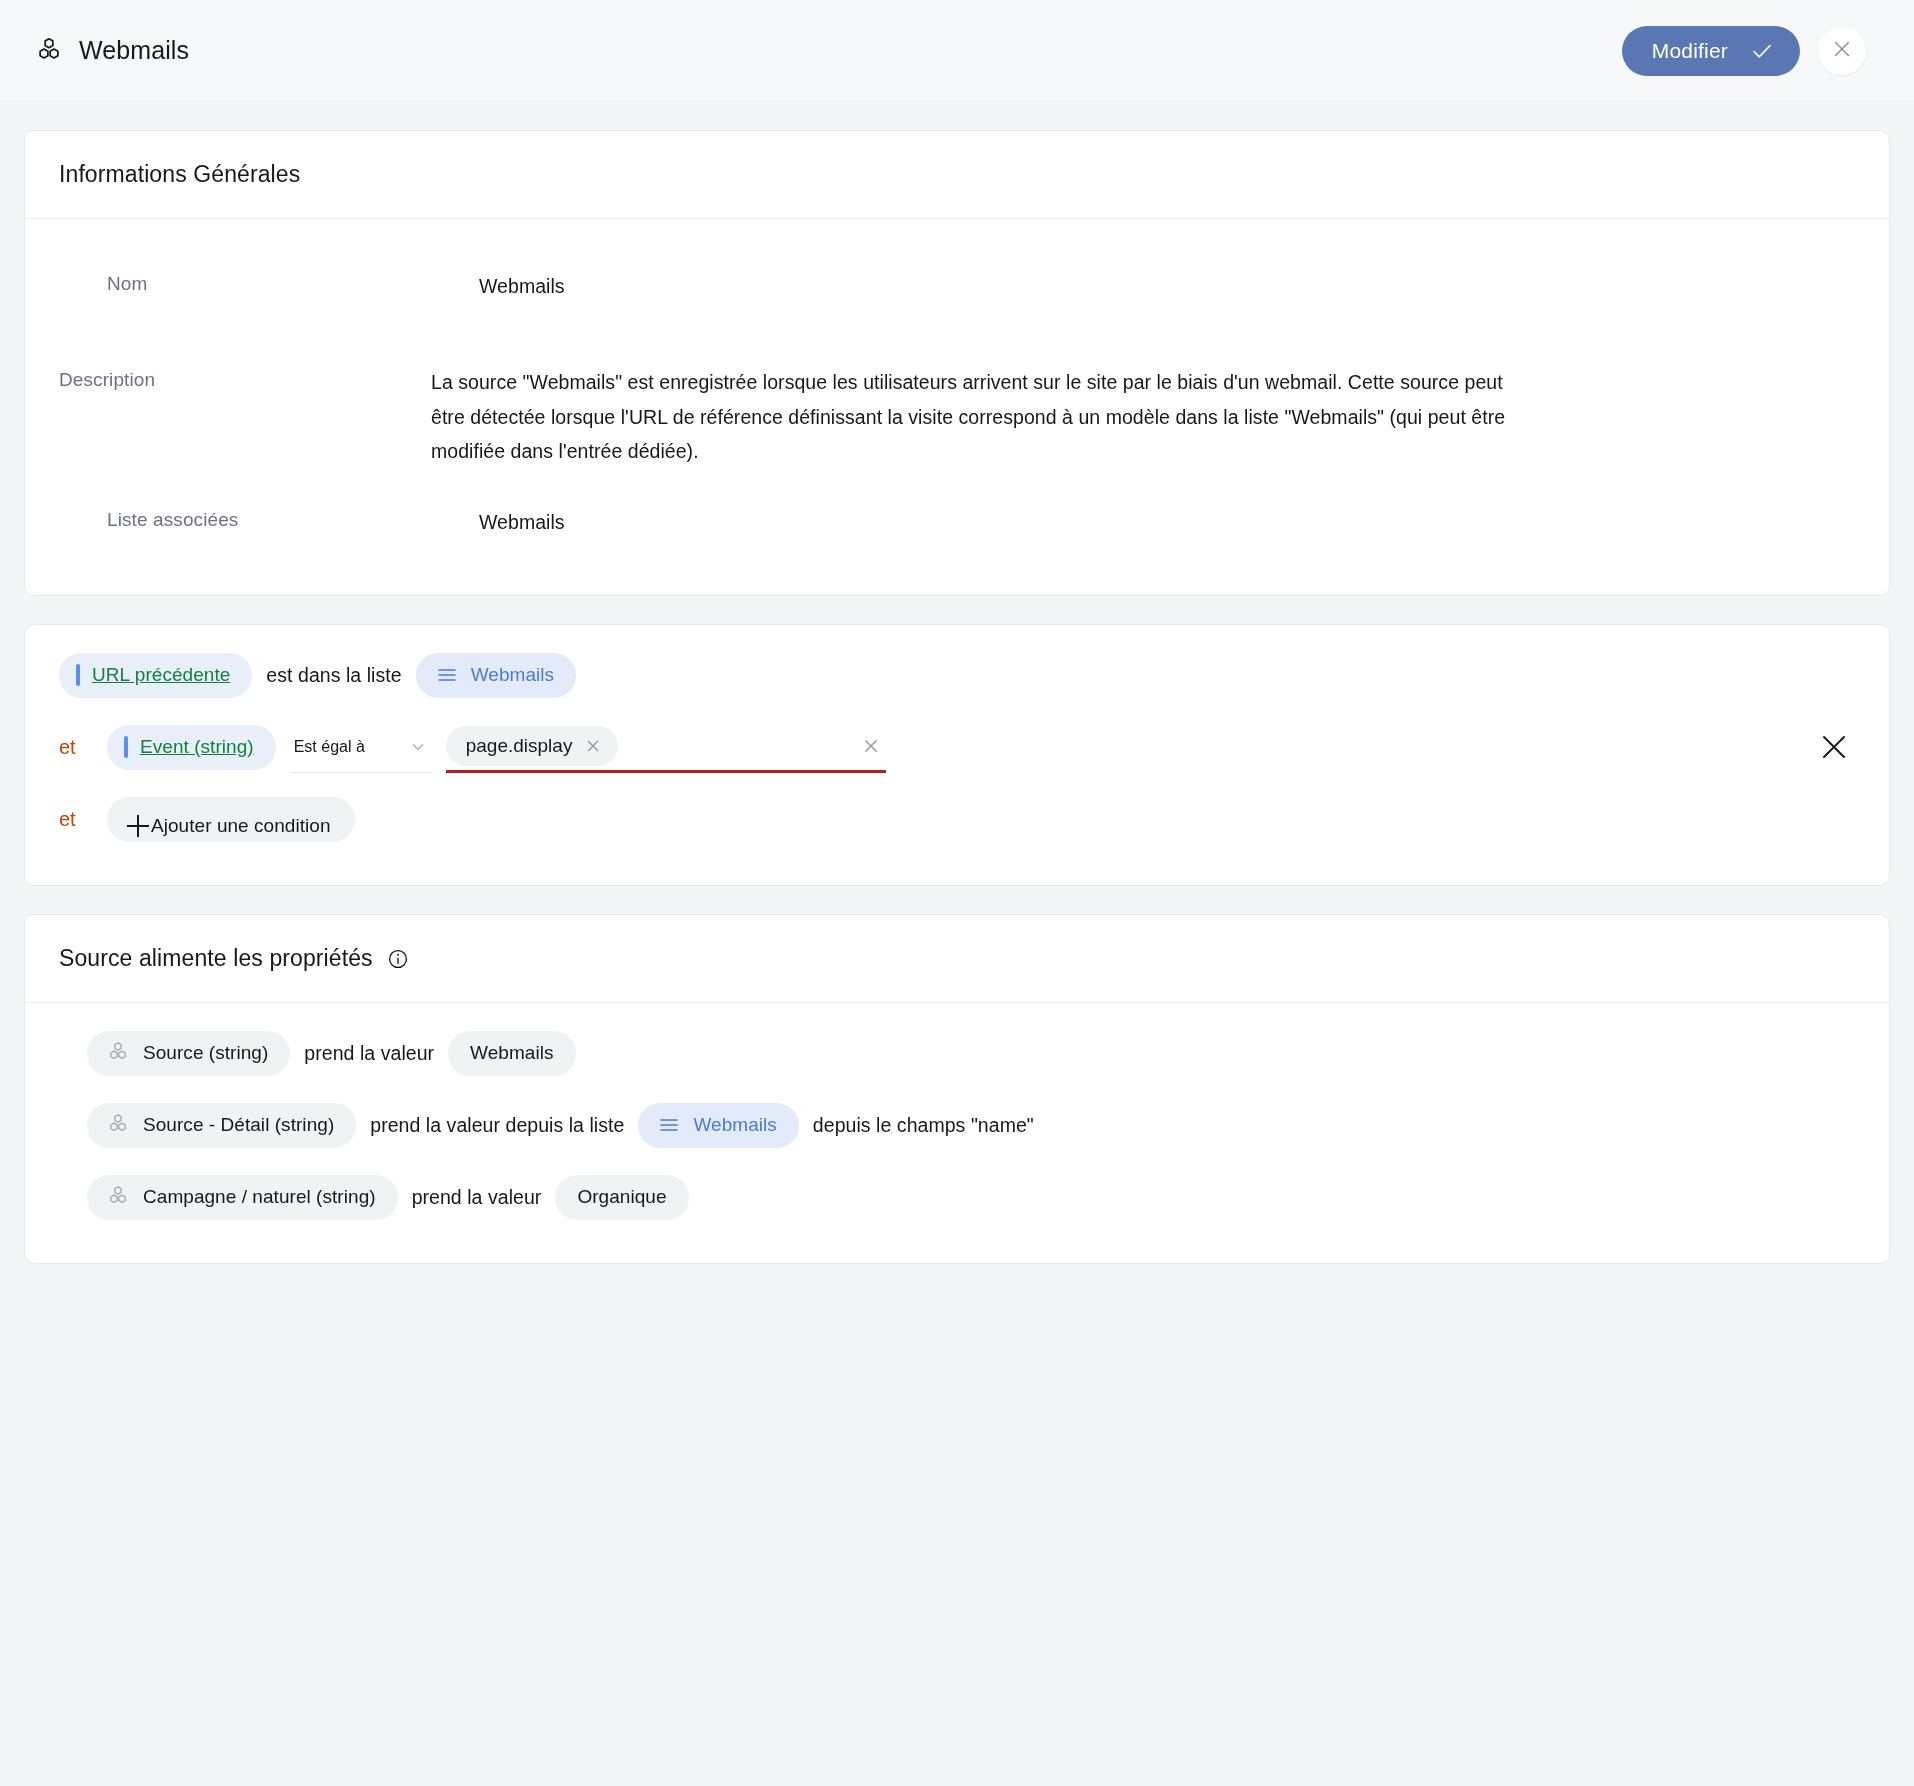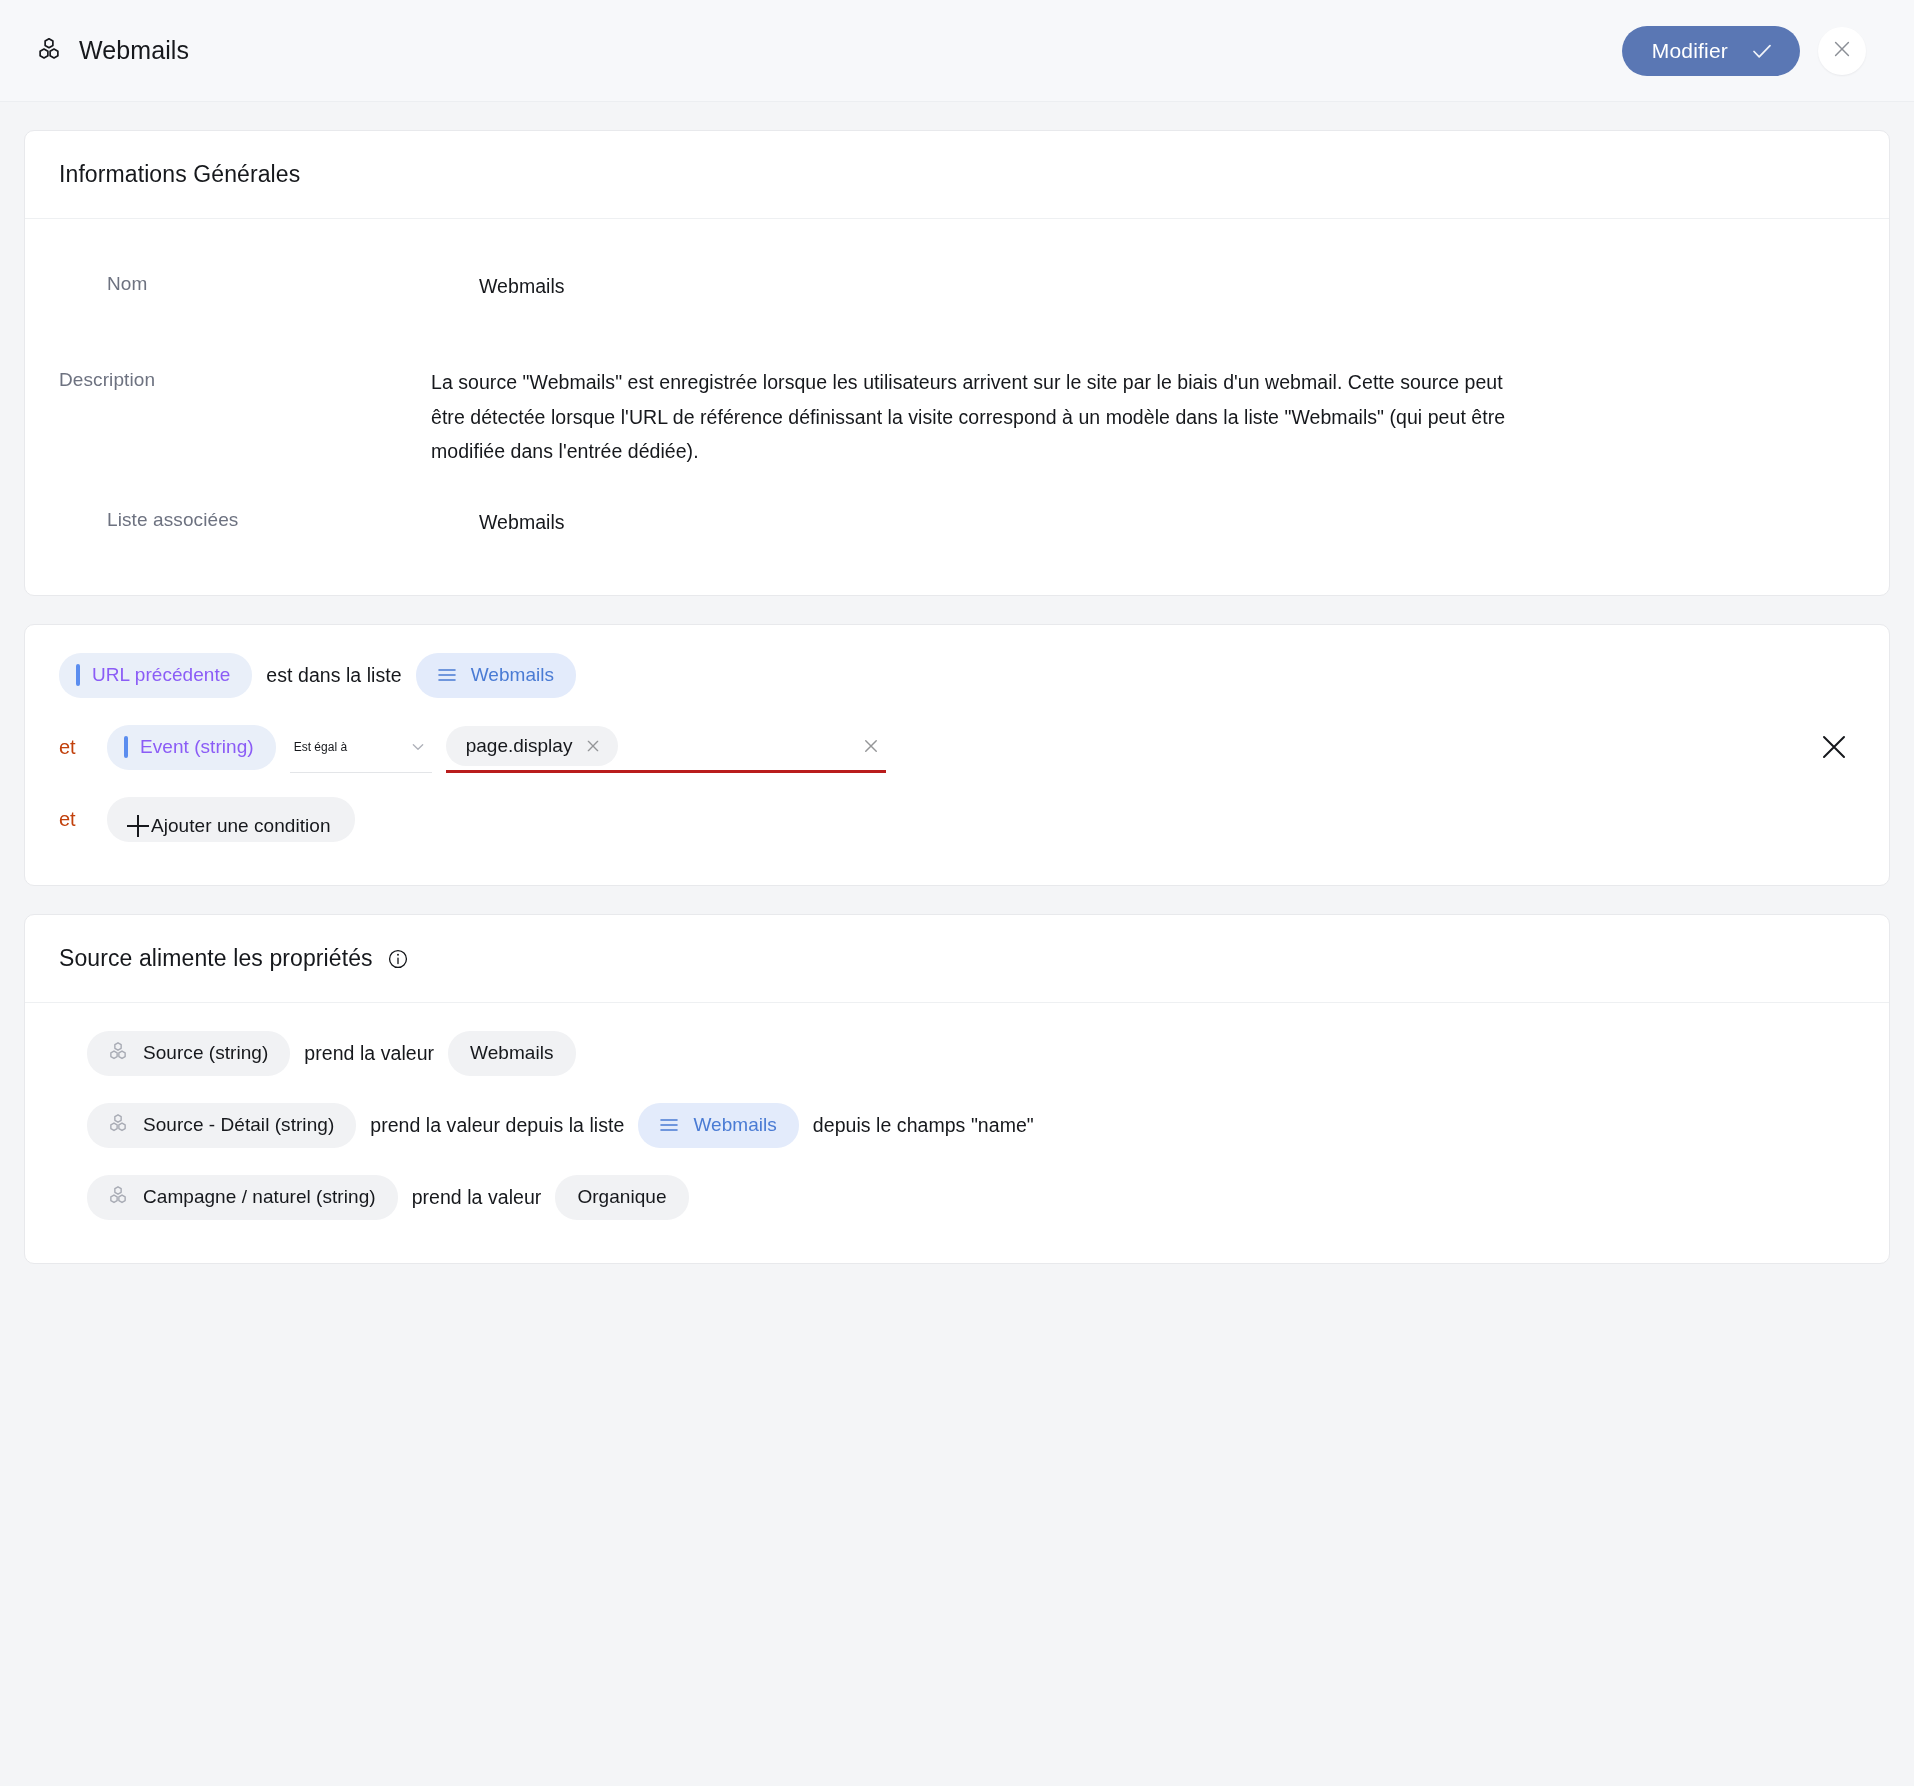--- a/index.html
+++ b/index.html
@@ -147,21 +147,21 @@
     align-items:center;
     gap:12px;
     border-radius:22px;
     height:45px;
     padding:0 22px;
     font-size:19px;
     white-space:nowrap;
     cursor:pointer;
     letter-spacing:.05px;
   }
-  .chip-field{background:#e9eff9;color:#8b5cf6;padding-left:17px;}
+  .chip-field{background:#e9eff9;color:#15803d;padding-left:17px;text-decoration:underline;}
   .chip-field .bar{
     width:4px;height:22px;border-radius:2px;
     background:var(--blue-bar);flex:none;display:block;
   }
   .chip-list{background:var(--chip-blue);color:var(--blue-text);padding-left:19px;}
   .chip-list .list-icon{width:24px;height:24px;display:block;flex:none;}
   .chip-hex{background:var(--chip-gray);color:#16181c;padding-left:18px;}
   .chip-hex .hex-sm{width:26px;height:26px;display:block;flex:none;opacity:.55;}
   .chip-value{background:var(--chip-gray);color:#16181c;}
   .chip-add{background:var(--chip-gray);color:#16181c;gap:2px;padding:14px 24px 0 20px;}
@@ -171,21 +171,21 @@
   .chip-add .plus::before,
   .chip-add .plus::after{
     content:"";position:absolute;background:#16181c;
   }
   .chip-add .plus::before{left:0;top:10px;width:22px;height:1.6px;}
   .chip-add .plus::after{top:0;left:10px;height:22px;width:1.6px;}
 
   
   .select{
     display:inline-flex;align-items:center;gap:26px;
-    font-size:12px;color:#16181c;
+    font-size:16px;color:#16181c;
     border-bottom:1px solid #e3e5e8;
     height:52px;padding:0 6px 0 4px;
     min-width:142px;
     cursor:pointer;
     justify-content:space-between;
   }
   .select .chev{width:16px;height:16px;display:block;opacity:.55;}
 
   
   .taginput{

